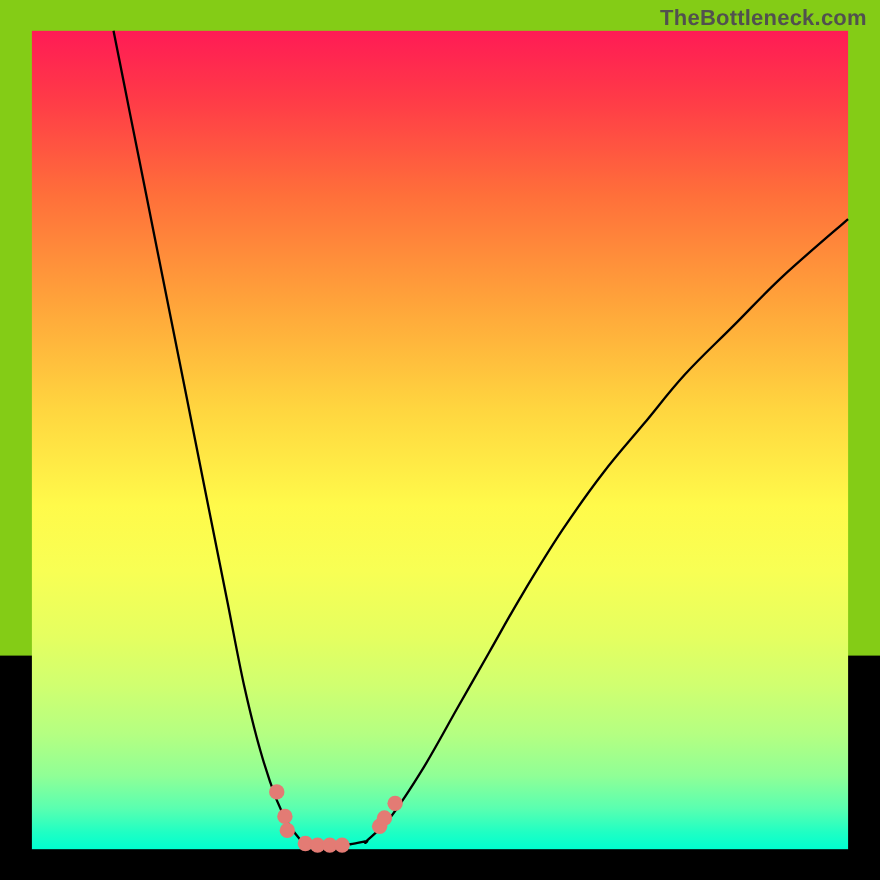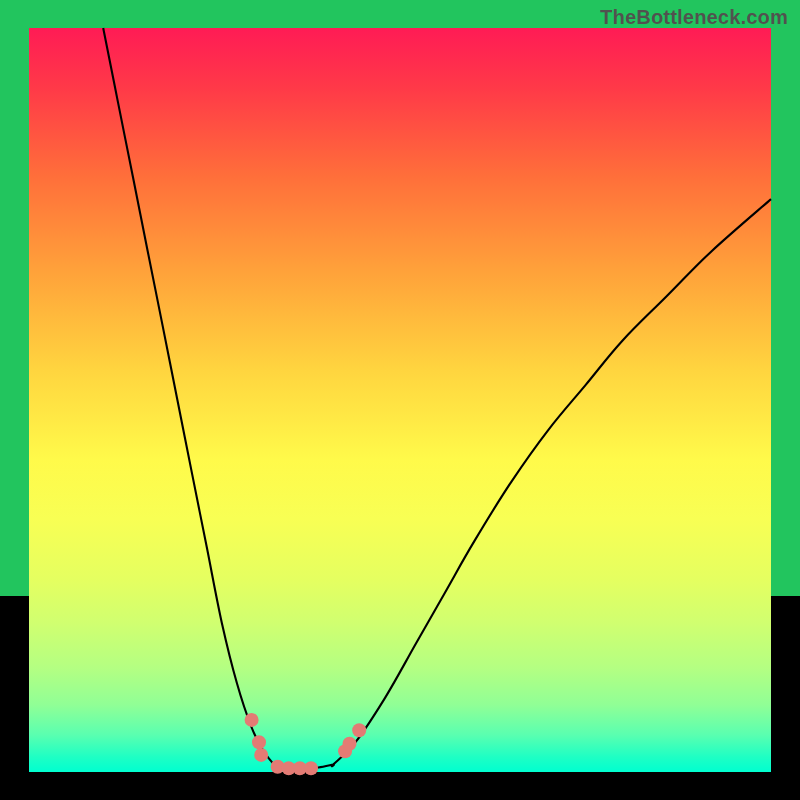--- a/index.html
+++ b/index.html
@@ -1,21 +1,21 @@
 <!DOCTYPE html>
 <html><head>
 <meta charset="utf-8">
 <style>
   * { margin: 0; padding: 0; box-sizing: border-box; }
   html, body { width: 800px; height: 800px; overflow: hidden; background: #000; }
   .frame {
     position: absolute;
     left: 0; top: 0;
     width: 800px; height: 596px;
-    background: #22c55e;
+    background: #84cc16;
   }
   .plot {
     position: absolute;
     left: 29px;
     top: 28px;
     width: 742px;
     height: 744px;
     background: linear-gradient(to bottom,
       #ff1b55 0%,
       #ff3948 8%,

